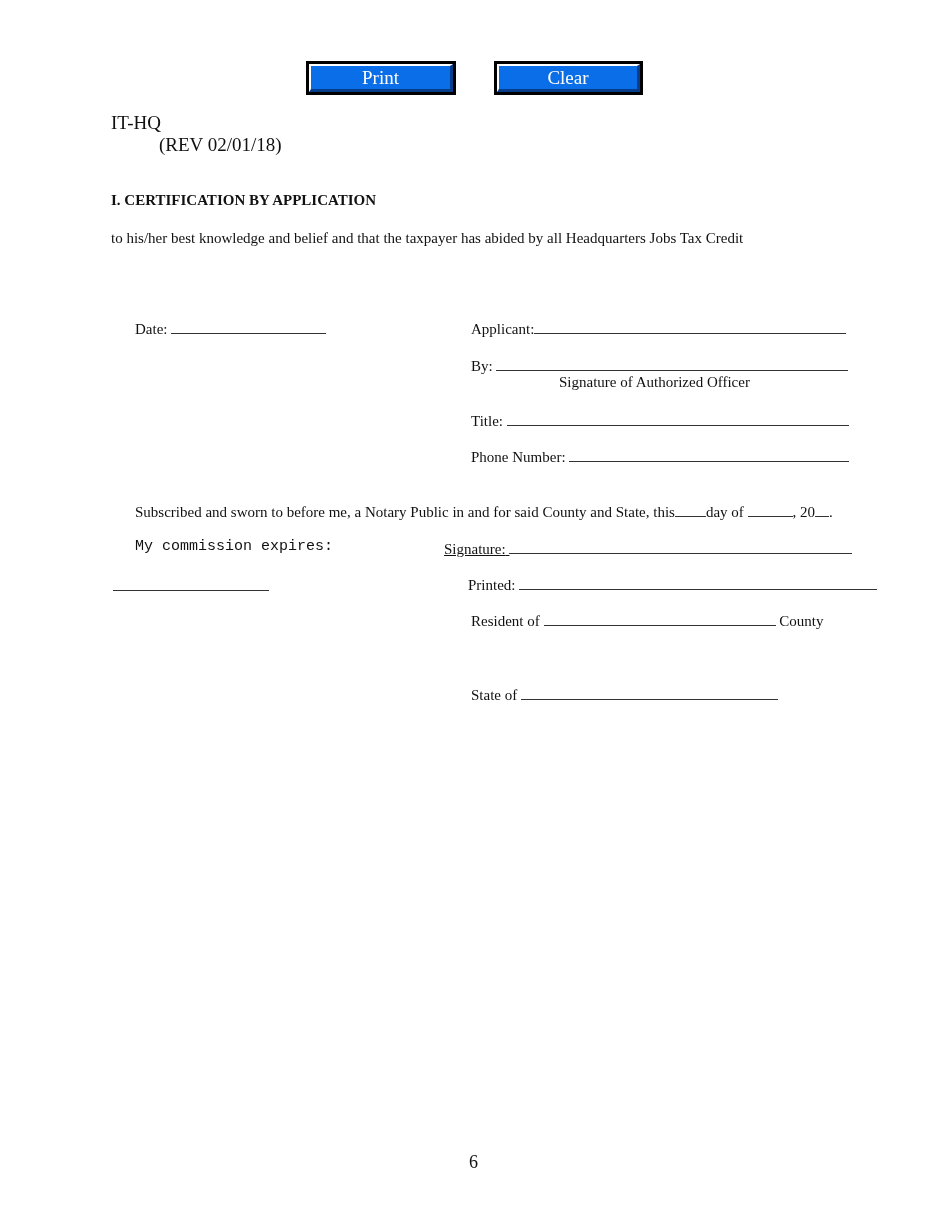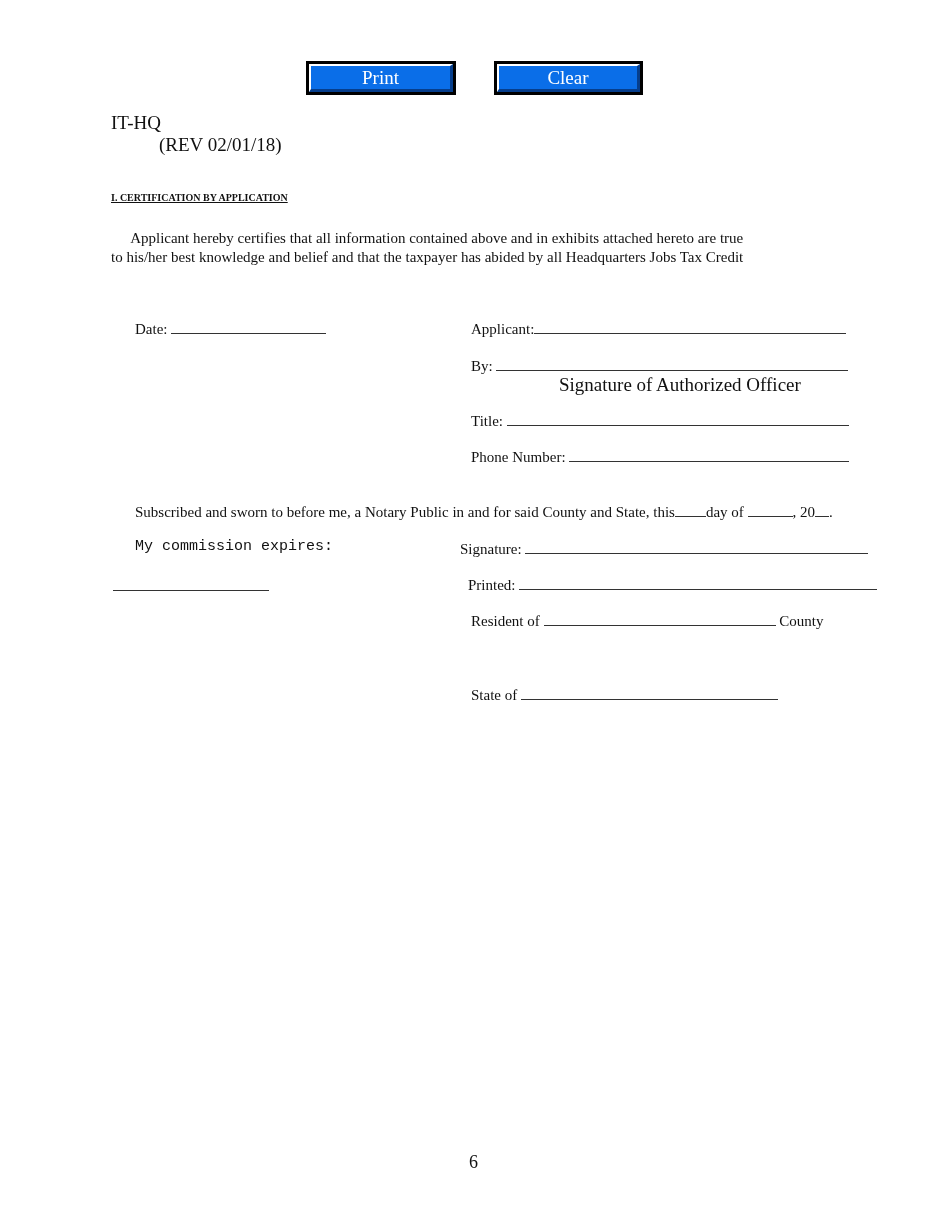--- a/index.html
+++ b/index.html
@@ -16,44 +16,43 @@
     .btn .face {
       position: absolute; left: 0; top: 0; right: 0; bottom: 0;
       background: #0a6ee8;
       border-top: 2px solid #ffffff; border-left: 2px solid #ffffff;
       border-bottom: 3px solid #063e8c; border-right: 3px solid #063e8c;
       color: #ffffff; font-family: "Liberation Serif", serif; font-size: 19px;
       display: flex; align-items: center; justify-content: center;
       line-height: 1;
     }
     .formcode { font-size: 19px; line-height: 22px; }
-    .heading { font-weight: bold; font-size: 10px; text-decoration: underline; }
+    .heading { font-weight: bold; font-size: 15px; }
     .para { font-size: 15px; line-height: 18.5px; }
     .lbl { font-size: 15px; margin-left: 24px; }
     .line { display: inline-block; border-bottom: 1px solid #333; height: 14px; vertical-align: baseline; }
-    .caption { font-size: 19px; }
+    .caption { font-size: 15px; }
     .pagenum { font-size: 18px; }
   </style>
 </head>
 <body>
 
 <button class="btn" style="left:306px;">
   <span class="face">Print</span>
 </button>
 <button class="btn" style="left:494px; width:149px;padding-left:24px;">
   <span class="face">Clear</span>
 </button>
 
 <div class="abs formcode" style="left:111px; top:112px;">IT-HQ</div>
 <div class="abs formcode" style="left:111px; top:134px;margin-left:48px;">(REV 02/01/18)</div>
 
 <div class="abs heading" style="left:111px; top:192px;">I. CERTIFICATION BY APPLICATION</div>
 
 <div class="abs para" style="left:111px; top:229px;">
-  <div>Applicant hereby certifies that all information contained above and in exhibits attached hereto are true</div>
   <div>to his/her best knowledge and belief and that the taxpayer has abided by all Headquarters Jobs Tax Credit</div>
 </div>
 
 <div class="abs lbl" style="left:111px; top:319px;">
   <span>Date:</span>
   <span class="line" style="width:155px;"></span>
 </div>
 
 <div class="abs lbl" style="left:447px; top:319px;">
   <span>Applicant:</span><span class="line" style="width:312px;"></span>
@@ -78,21 +77,21 @@
 <div class="abs lbl" style="left:111px; top:502px;">
   <span>Subscribed and sworn to before me, a Notary Public in and for said County and State, this</span><span class="line" style="width:31px;"></span><span>day of</span>
   <span class="line" style="width:45px;"></span><span>, 20</span><span class="line" style="width:14px;"></span><span>.</span>
 </div>
 
 <div class="abs lbl" style="left:111px; top:538px;font-family:Liberation Mono, monospace;">My commission expires:</div>
 <div class="abs" style="left:113px; top:576px;">
   <span class="line" style="width:156px;"></span>
 </div>
 
-<div class="abs lbl" style="left:436px; top:539px;">
+<div class="abs lbl" style="left:420px; top:539px;text-decoration:underline;">
   <span>Signature:</span>
   <span class="line" style="width:343px;"></span>
 </div>
 
 <div class="abs lbl" style="left:444px; top:575px;">
   <span>Printed:</span>
   <span class="line" style="width:358px;"></span>
 </div>
 
 <div class="abs lbl" style="left:447px; top:611px;">

